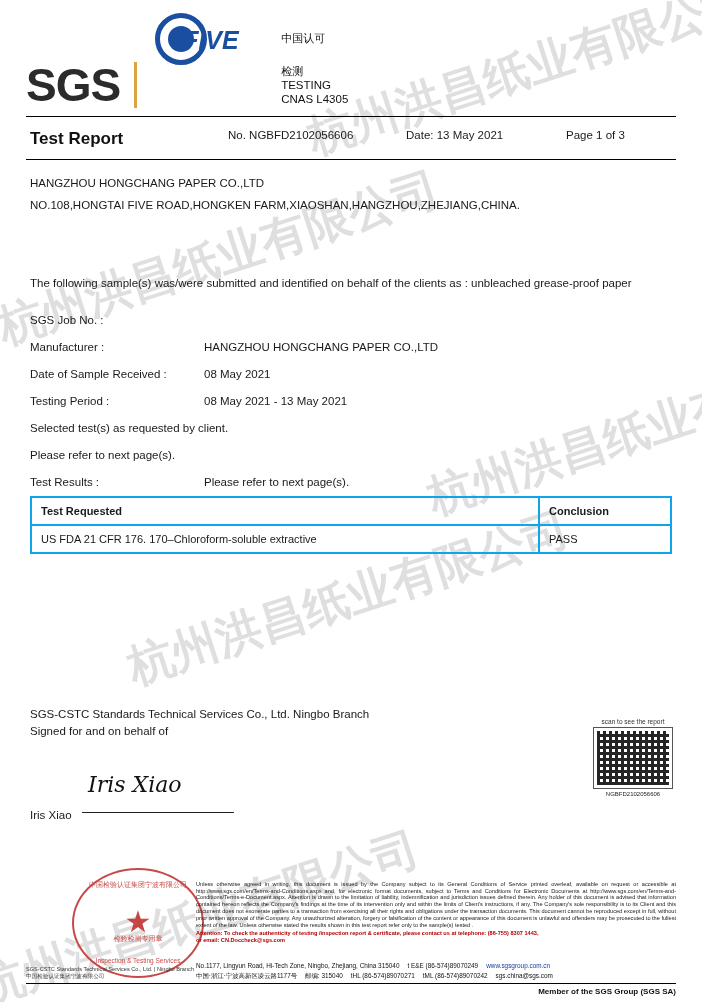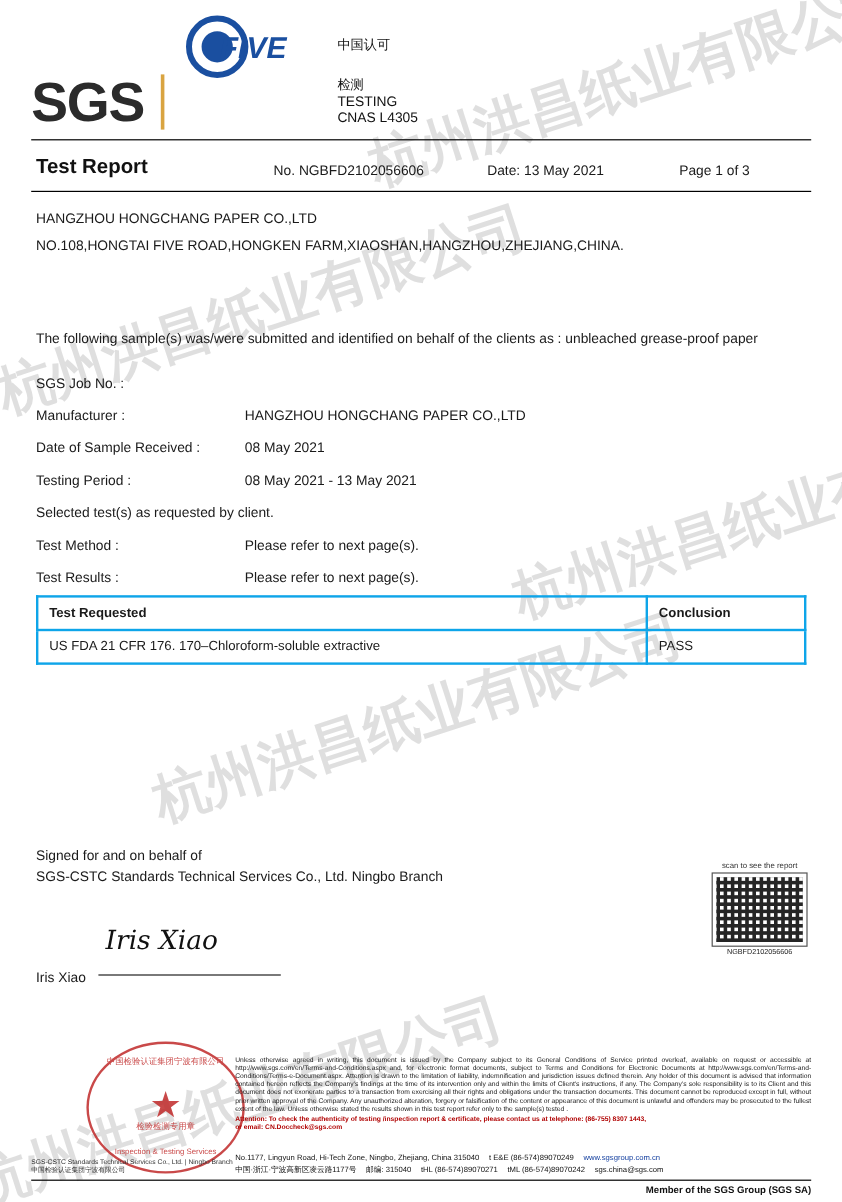--- a/index.html
+++ b/index.html
@@ -121,21 +121,21 @@
     position: relative;
     z-index: 10;
   }
   .rule.top { margin-top: 10px; }
 
   
   .title-row {
     position: relative;
     z-index: 10;
     display: flex;
-    align-items: flex-end;
+    align-items: flex-start;
     padding: 12px 4px 10px 4px;
   }
   .report-title {
     font-size: 17px;
     font-weight: bold;
     width: 198px;
     color: #111;
   }
   .meta-no { font-size: 11.5px; width: 178px; }
   .meta-date { font-size: 11.5px; width: 160px; }
@@ -431,21 +431,20 @@
       <div class="field-value">08 May 2021</div>
     </div>
     <div class="field-row">
       <div class="field-label">Testing Period :</div>
       <div class="field-value">08 May 2021 - 13 May 2021</div>
     </div>
     <div class="field-row">
       <div class="field-value">Selected test(s) as requested by client.</div>
     </div>
     <div class="field-row">
-      <div class="field-label">Test Method :</div>
       <div class="field-value">Please refer to next page(s).</div>
     </div>
     <div class="field-row">
       <div class="field-label">Test Results :</div>
       <div class="field-value">Please refer to next page(s).</div>
     </div>
 
 
     <table class="summary">
       <thead>
@@ -457,22 +456,22 @@
       <tbody>
         <tr>
           <td>US FDA 21 CFR 176. 170–Chloroform-soluble extractive</td>
           <td class="concl">PASS</td>
         </tr>
       </tbody>
     </table>
   </div>
 
   <div class="sign-block">
+    <div>SGS-CSTC Standards Technical Services Co., Ltd. Ningbo Branch</div>
     <div>Signed for and on behalf of</div>
-    <div>SGS-CSTC Standards Technical Services Co., Ltd. Ningbo Branch</div>
     <div class="signature-script">Iris Xiao</div>
     <div class="signature-underline"></div>
     <div class="sign-name">Iris Xiao</div>
   </div>
 
   <div class="qr-wrap">
     <div class="qr-caption-top">scan to see the report</div>
     <div class="qr-box">
       <div class="qr-code"></div>
     </div>

